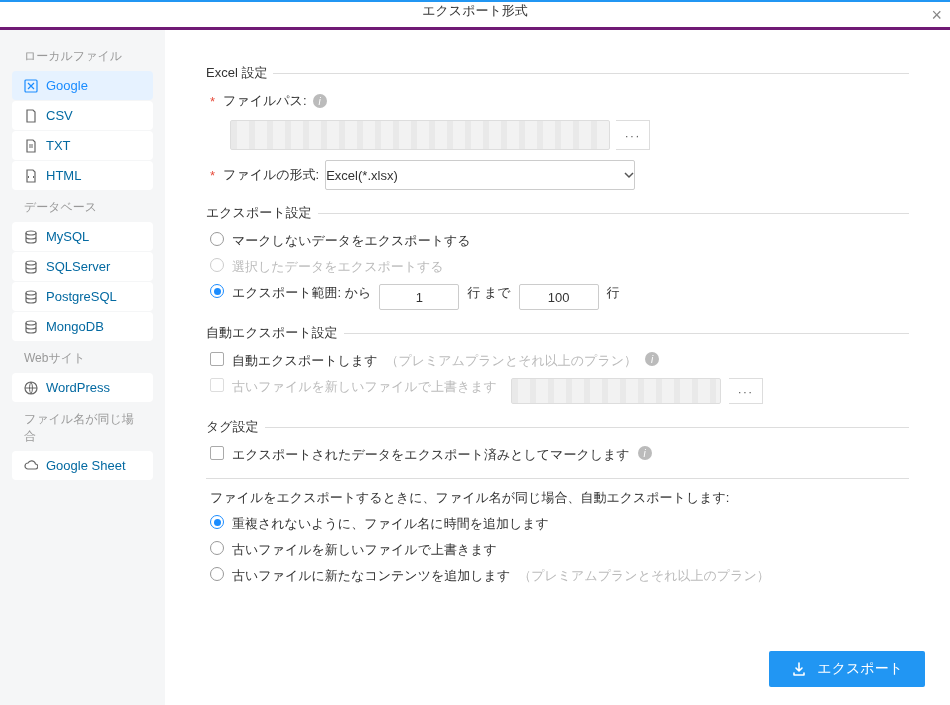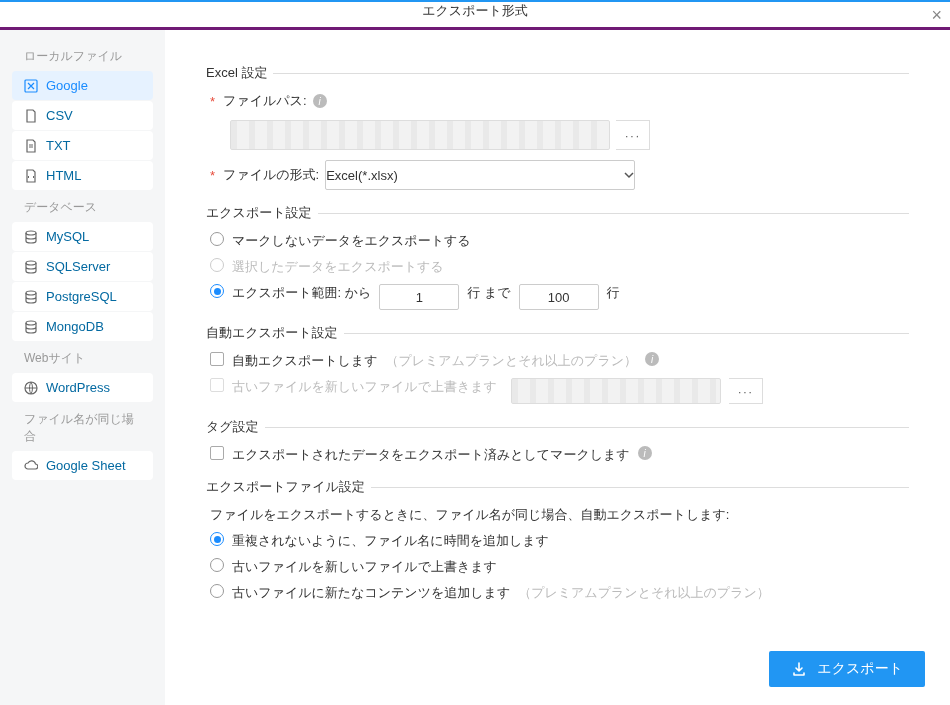--- a/index.html
+++ b/index.html
@@ -400,21 +400,20 @@
       <span>タグ設定</span>
       <span class="line"></span>
     </div>
     <div class="check-row">
       <span class="chk"></span>
       <span>エクスポートされたデータをエクスポート済みとしてマークします</span>
       <span class="info-icon">i</span>
     </div>
 
     <div class="section-legend">
-      <span>エクスポートファイル設定</span>
       <span class="line"></span>
     </div>
     <div class="radio-row" style="margin-bottom:4px">
       <span>ファイルをエクスポートするときに、ファイル名が同じ場合、自動エクスポートします:</span>
     </div>
     <div class="radio-row">
       <span class="radio checked"></span>
       <span>重複されないように、ファイル名に時間を追加します</span>
     </div>
     <div class="radio-row">

